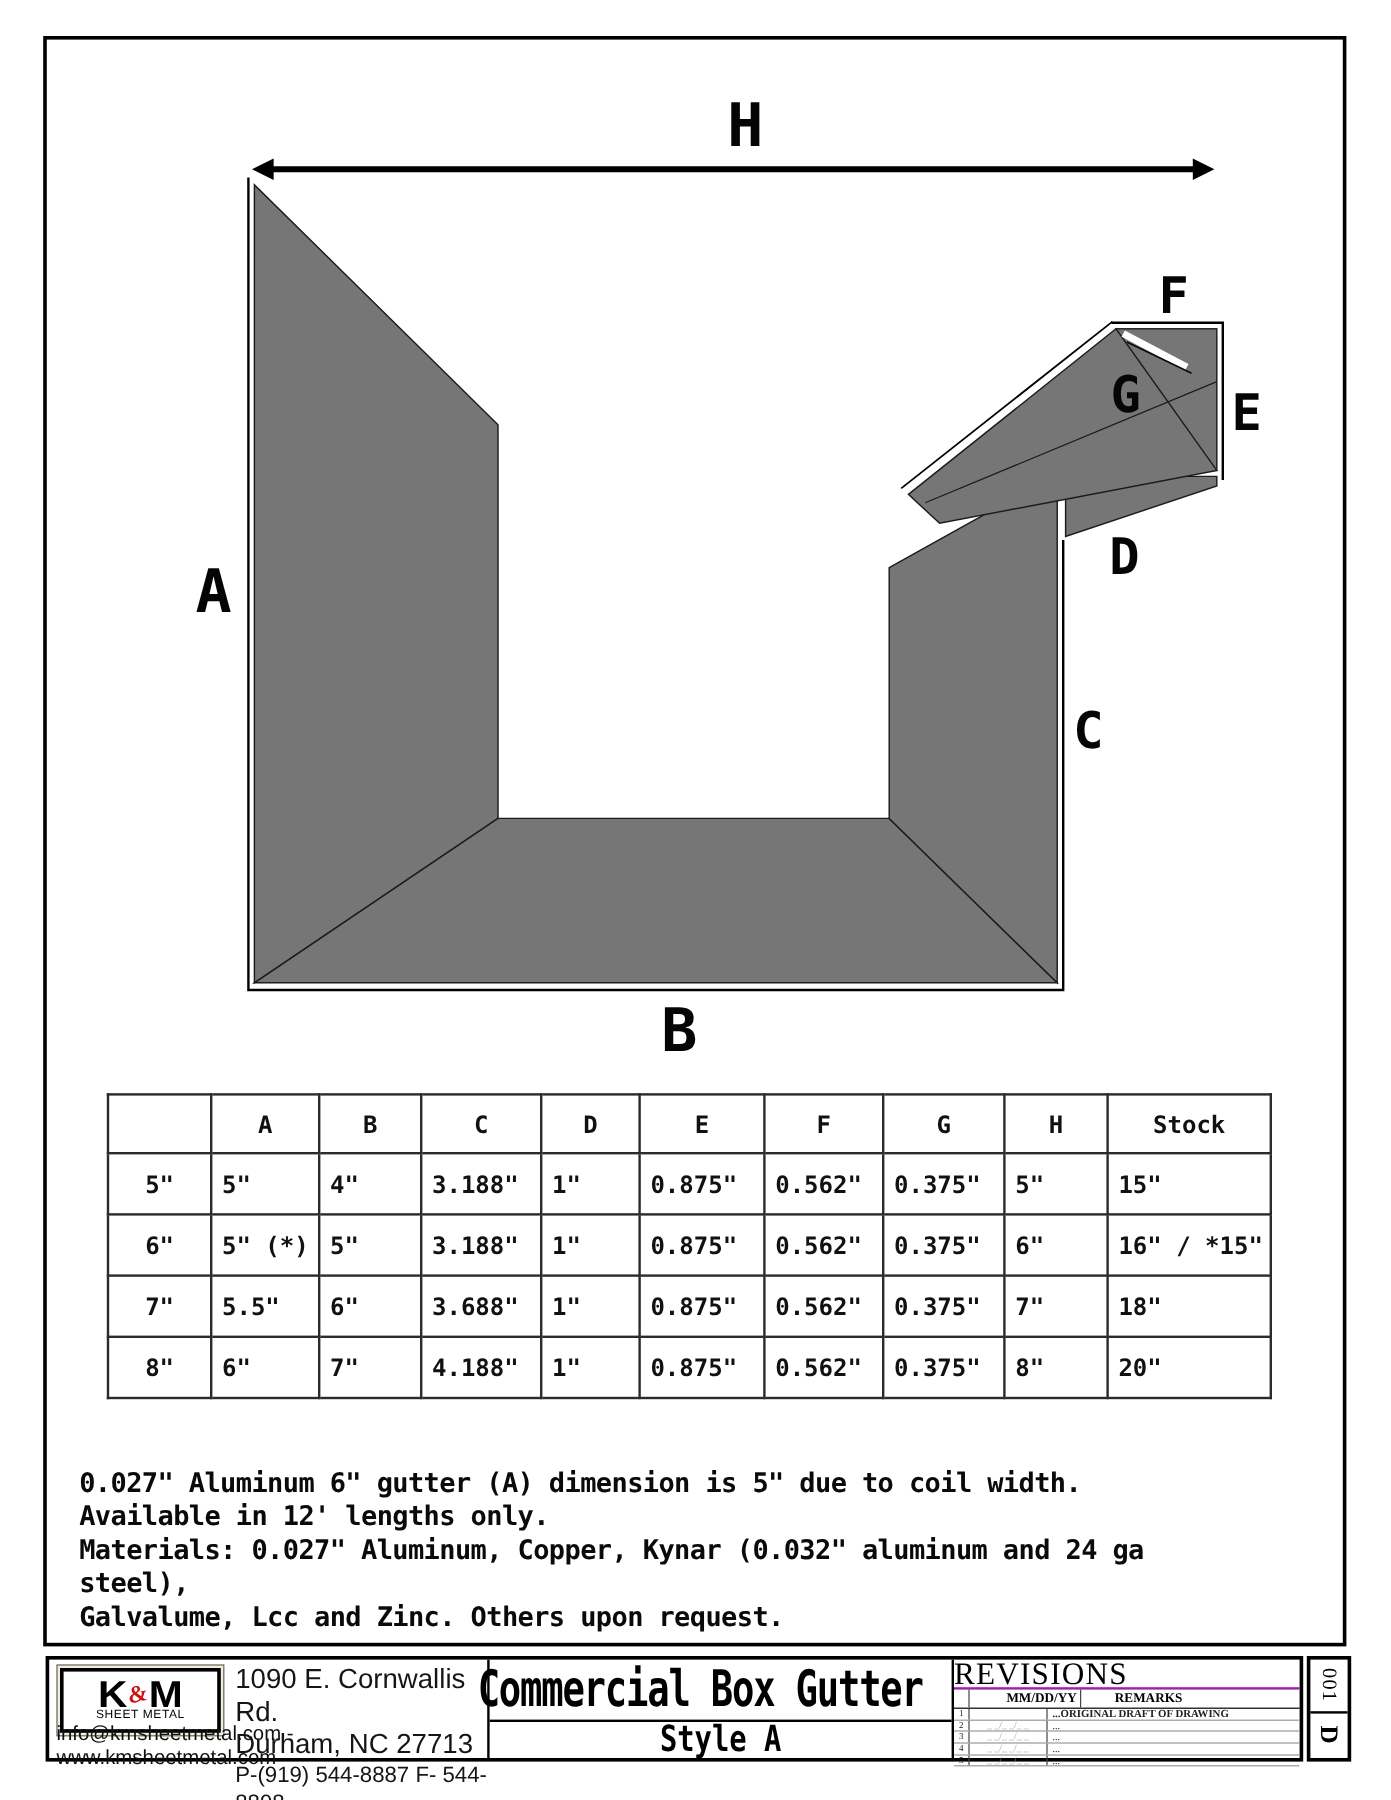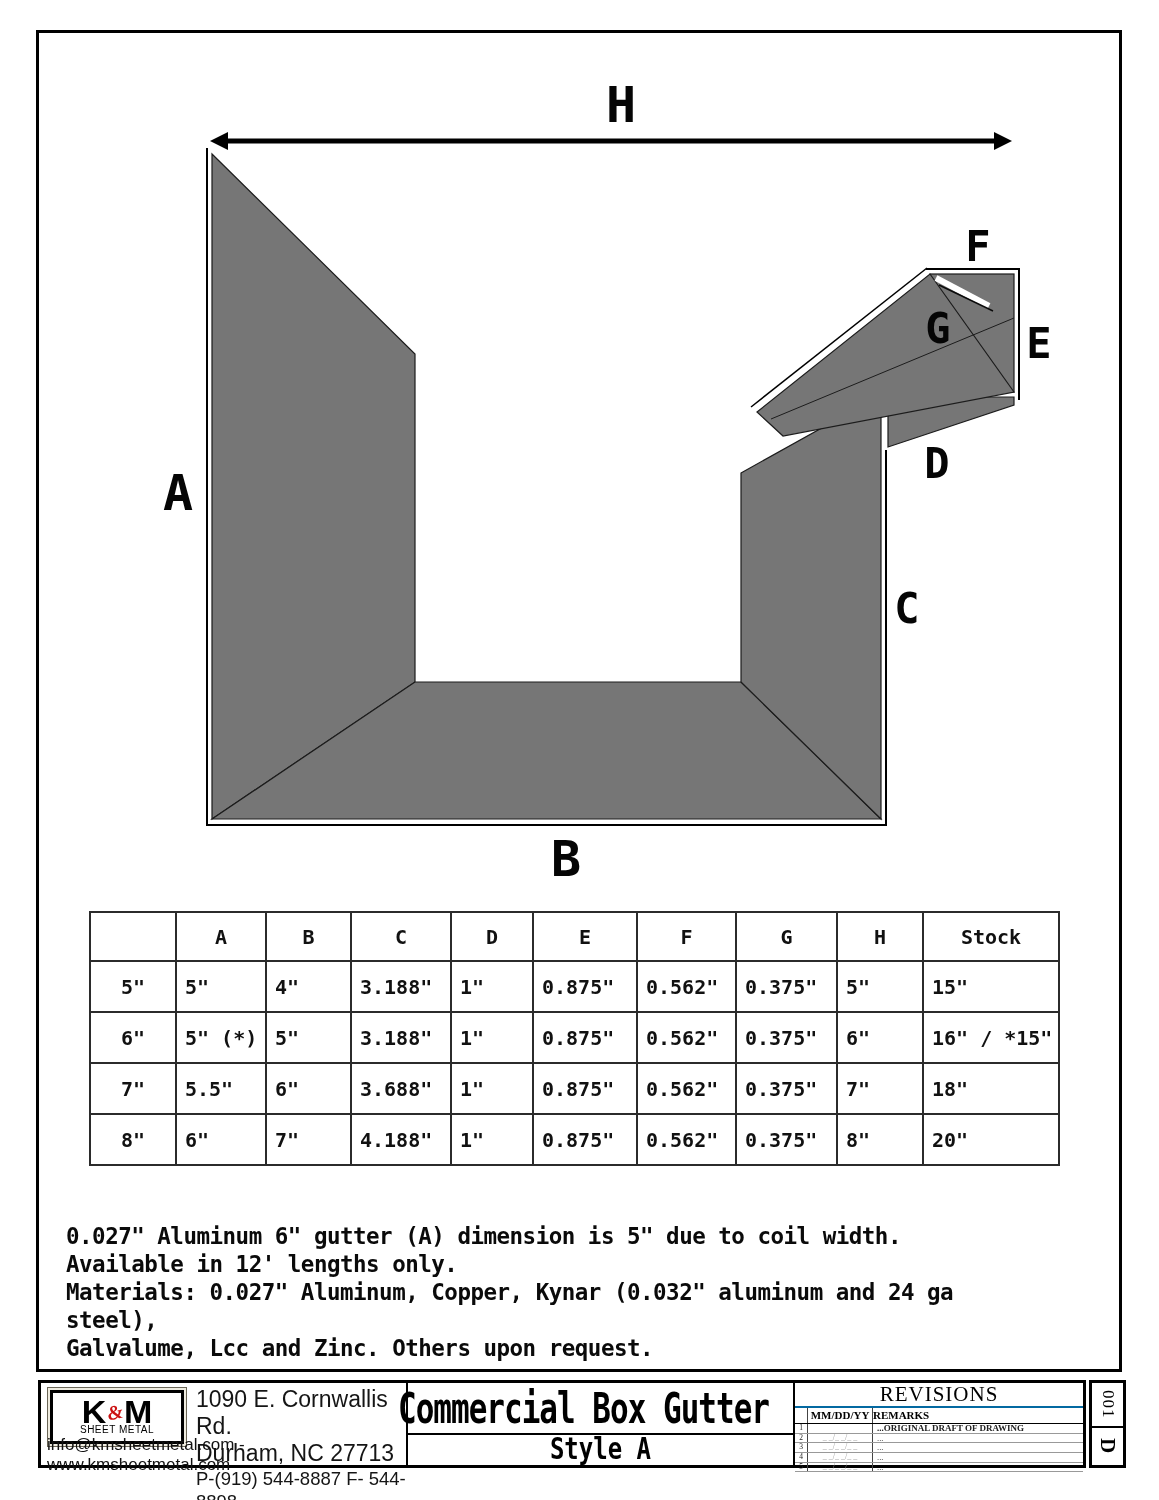--- a/index.html
+++ b/index.html
@@ -54,23 +54,23 @@
               display:flex;align-items:center;justify-content:center;overflow:visible;}
   #drawing-title{font-size:31px;white-space:nowrap;transform:scaleY(1.35);letter-spacing:-1px;}
   #title-divider{position:absolute;left:367px;top:50px;width:385px;height:2px;background:#000;}
   #style-cell{position:absolute;left:367px;top:52px;width:385px;height:30px;
               display:flex;align-items:flex-start;justify-content:center;}
   #style-label{font-size:24px;transform:scaleY(1.25);}
 
   
   #revisions{position:absolute;left:754px;top:0;width:288px;height:82px;
              font-family:"Liberation Serif", serif;}
-  #rev-title{height:23px;border-bottom:2px solid #0369a1;text-align:center;
-             font-size:21px;line-height:23px;letter-spacing:1px;}
-  #rev-head{display:flex;height:15px;border-bottom:1px solid #000;font-weight:bold;}
+  #rev-title{height:23px;border-bottom:2px solid #a21caf;text-align:left;
+             font-size:26px;line-height:23px;letter-spacing:1px;}
+  #rev-head{display:flex;height:15px;border-bottom:1px solid #000;font-weight:bold;gap:28px;}
   .rev-row{display:flex;height:8.7px;border-bottom:1px solid #999;}
   .rev-c1{width:13px;border-right:1px solid #444;text-align:center;box-sizing:border-box;}
   .rev-c2{width:65px;border-right:1px solid #444;text-align:center;box-sizing:border-box;}
   .rev-c3{flex:1;padding-left:4px;box-sizing:border-box;}
   #rev-head .rev-c2{font-size:11px;line-height:14px;}
   #rev-head .rev-c3{font-size:11px;line-height:14px;text-align:left;padding-left:0;}
   .rev-row{font-size:8px;line-height:8px;}
   .rev-num{font-size:7.5px;color:#222;}
   .rev-date{color:#999;font-size:8px;letter-spacing:0;}
   .rev-remark{color:#222;font-size:8.5px;}

